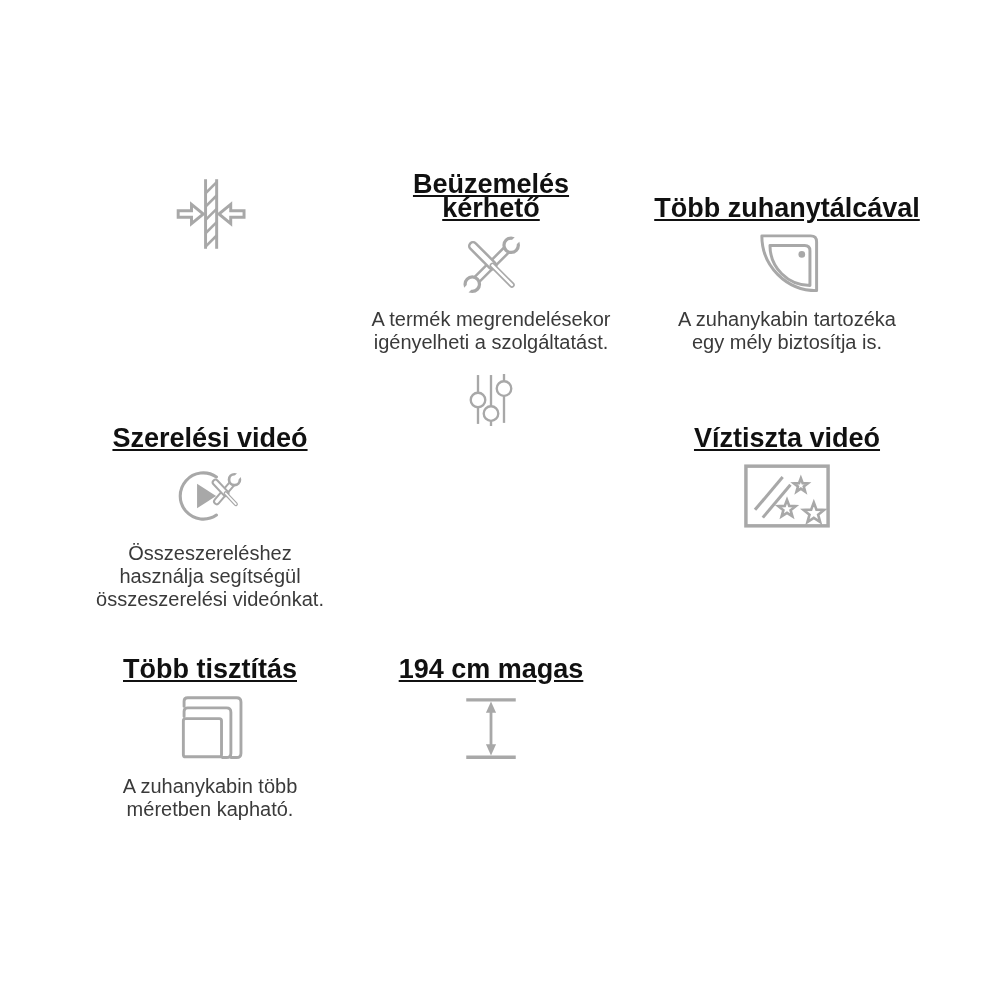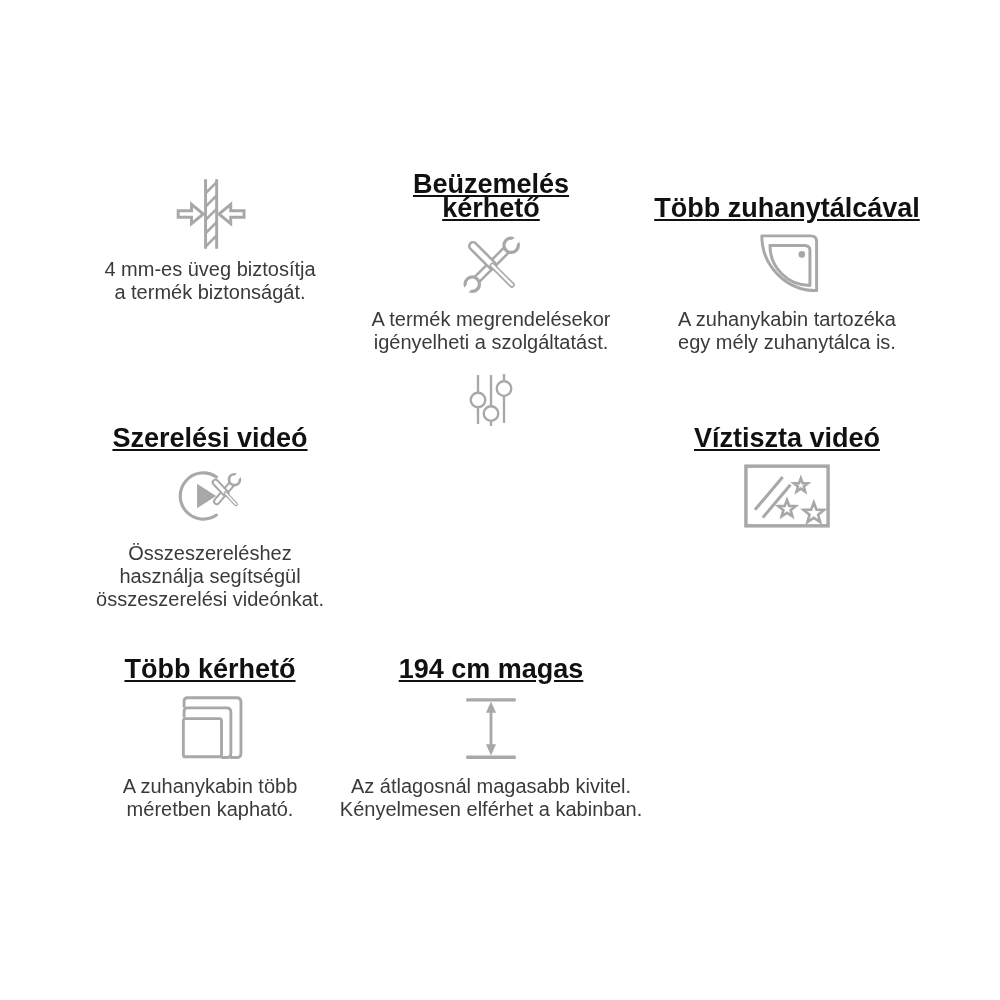--- a/index.html
+++ b/index.html
@@ -46,22 +46,20 @@
           <path d="M44,22 L59,7"></path>
             <path d="M44,40 L59,25"></path>
             <path d="M44,58 L59,43"></path>
           <path d="M44,76 L59,61"></path>
             <path d="M44,94 L59,79"></path>
         </g>
         <path d="M7,45.5 H25 V37 L41,50 L25,63 V54.5 H7 Z"></path>
         <path d="M96,45.5 H78 V37 L62,50 L78,63 V54.5 H96 Z"></path>
       </svg>
     </div>
-    <div class="desc">4 mm-es üveg biztosítja
-a termék biztonságát.</div>
   </div>
 
   <div class="cell r1">
     <div class="title">Beüzemelés
 kérhető</div>
     <div class="iconbox">
       <svg class="icon" width="78" height="72" viewBox="0 0 100 100" stroke-linecap="round" fill="none">
         <line x1="28" y1="74" x2="74" y2="28" stroke="currentColor" stroke-width="13"></line>
         <line x1="28" y1="74" x2="74" y2="28" stroke="#ffffff" stroke-width="6"></line>
         <circle cx="78" cy="24" r="10" stroke="currentColor" stroke-width="4.5" fill="#ffffff"></circle>
@@ -81,21 +79,21 @@
   <div class="cell r1">
     <div class="title">Több zuhanytálcával</div>
     <div class="iconbox">
       <svg class="icon" width="88" height="74" viewBox="0 0 100 100" fill="none" stroke="currentColor" stroke-width="4" stroke-linejoin="round">
         <path d="M16,12 H82 Q90,12 90,20 V86 A74,74 0 0 1 16,12 Z"></path>
         <path d="M27,25 H74 Q81,25 81,32 V79 A54,54 0 0 1 27,25 Z"></path>
         <circle cx="70" cy="37" r="4.5" fill="currentColor" stroke="none"></circle>
       </svg>
     </div>
     <div class="desc">A zuhanykabin tartozéka
-egy mély zuhanytálca is.</div>
+egy mély biztosítja is.</div>
   </div>
 
   <div class="cell r2">
     <div class="title">Szerelési videó</div>
     <div class="iconbox">
       <svg class="icon" width="76" height="68" viewBox="0 0 100 100" fill="none" stroke-linecap="round">
         <path d="M59.5,22 A34,34 0 1 0 59.5,78" stroke="currentColor" stroke-width="4.5"></path>
         <polygon points="31,32 31,68 59,50" fill="currentColor" stroke="none"></polygon>
         <line x1="84" y1="30" x2="60" y2="58" stroke="currentColor" stroke-width="11"></line>
         <line x1="84" y1="30" x2="60" y2="58" stroke="#ffffff" stroke-width="5"></line>
@@ -137,21 +135,21 @@
         <g fill="#ffffff">
           <path transform="translate(66,25) scale(0.85)" stroke-width="3.6" d="M0,-10 L2.47,-3.4 L9.51,-3.09 L3.99,1.3 L5.88,8.09 L0,4.2 L-5.88,8.09 L-3.99,1.3 L-9.51,-3.09 L-2.47,-3.4 Z"></path>
           <path transform="translate(50,52) scale(1.05)" stroke-width="2.9" d="M0,-10 L2.47,-3.4 L9.51,-3.09 L3.99,1.3 L5.88,8.09 L0,4.2 L-5.88,8.09 L-3.99,1.3 L-9.51,-3.09 L-2.47,-3.4 Z"></path>
           <path transform="translate(81,57) scale(1.25)" stroke-width="2.4" d="M0,-10 L2.47,-3.4 L9.51,-3.09 L3.99,1.3 L5.88,8.09 L0,4.2 L-5.88,8.09 L-3.99,1.3 L-9.51,-3.09 L-2.47,-3.4 Z"></path>
         </g>
       </svg>
     </div>
   </div>
 
   <div class="cell r3">
-    <div class="title">Több kérhető</div>
+    <div class="title">Több tisztítás</div>
     <div class="iconbox">
       <svg class="icon" width="80" height="72" viewBox="0 0 100 100" fill="none" stroke="currentColor" stroke-width="4" stroke-linecap="round">
         <path d="M14,20 V13 Q14,8 19,8 H87 Q93,8 93,14 V85 Q93,91 87,91 H79"></path>
         <path d="M14,34 V27 Q14,22 19,22 H73 Q79,22 79,28 V85 Q79,91 73,91 H67"></path>
         <rect x="13" y="37" width="53" height="53" rx="3" fill="#ffffff"></rect>
       </svg>
     </div>
     <div class="desc">A zuhanykabin több
 méretben kapható.</div>
   </div>
@@ -160,17 +158,15 @@
     <div class="title">194 cm magas</div>
     <div class="iconbox">
       <svg class="icon" width="60" height="63" viewBox="0 0 100 112" fill="none" stroke="currentColor">
         <line x1="6" y1="5" x2="94" y2="5" stroke-width="6"></line>
         <line x1="6" y1="107" x2="94" y2="107" stroke-width="6"></line>
         <line x1="50" y1="20" x2="50" y2="92" stroke-width="5"></line>
         <polygon points="50,8 41,28 59,28" fill="currentColor" stroke="none"></polygon>
         <polygon points="50,104 41,84 59,84" fill="currentColor" stroke="none"></polygon>
       </svg>
     </div>
-    <div class="desc">Az átlagosnál magasabb kivitel.
-Kényelmesen elférhet a kabinban.</div>
   </div>
 
 </div>
 
 </body></html>

